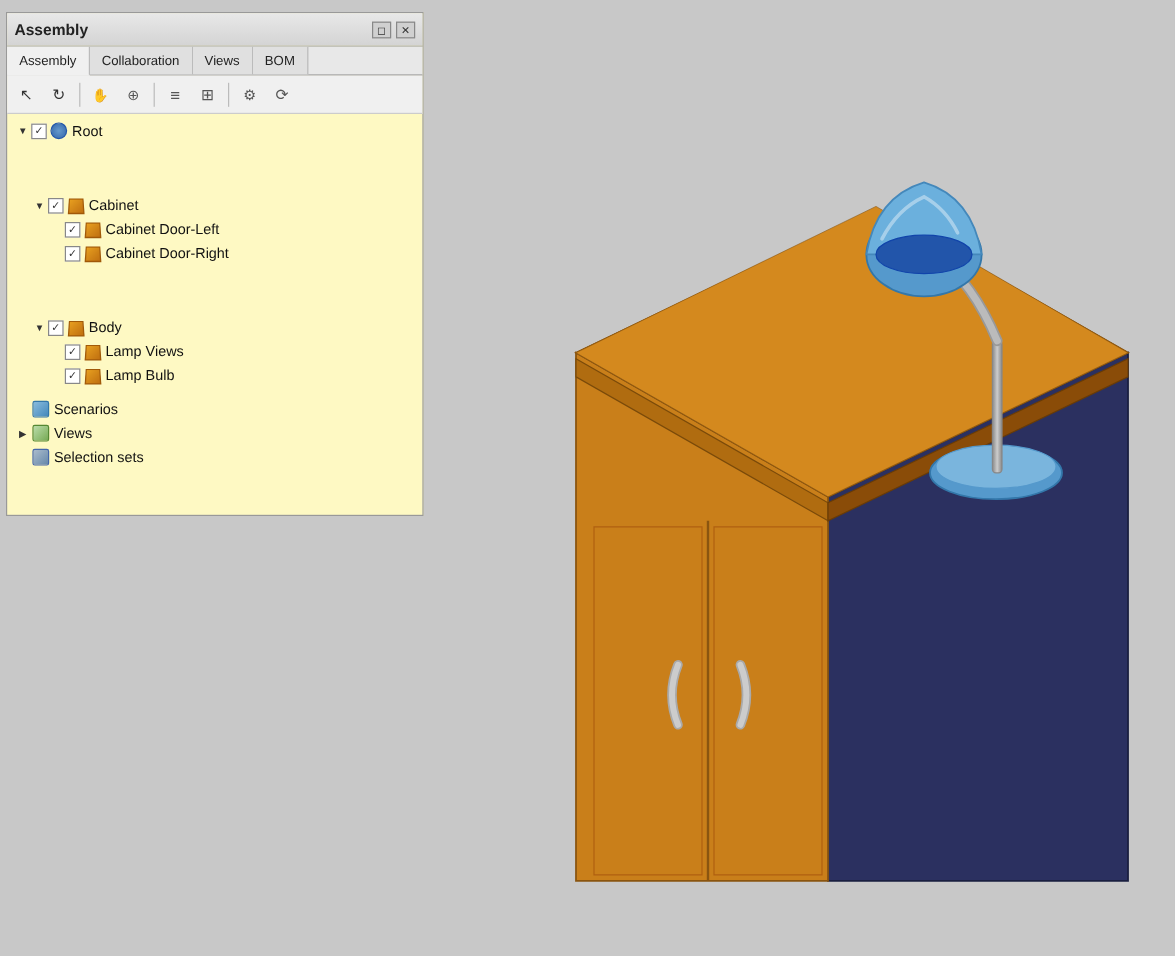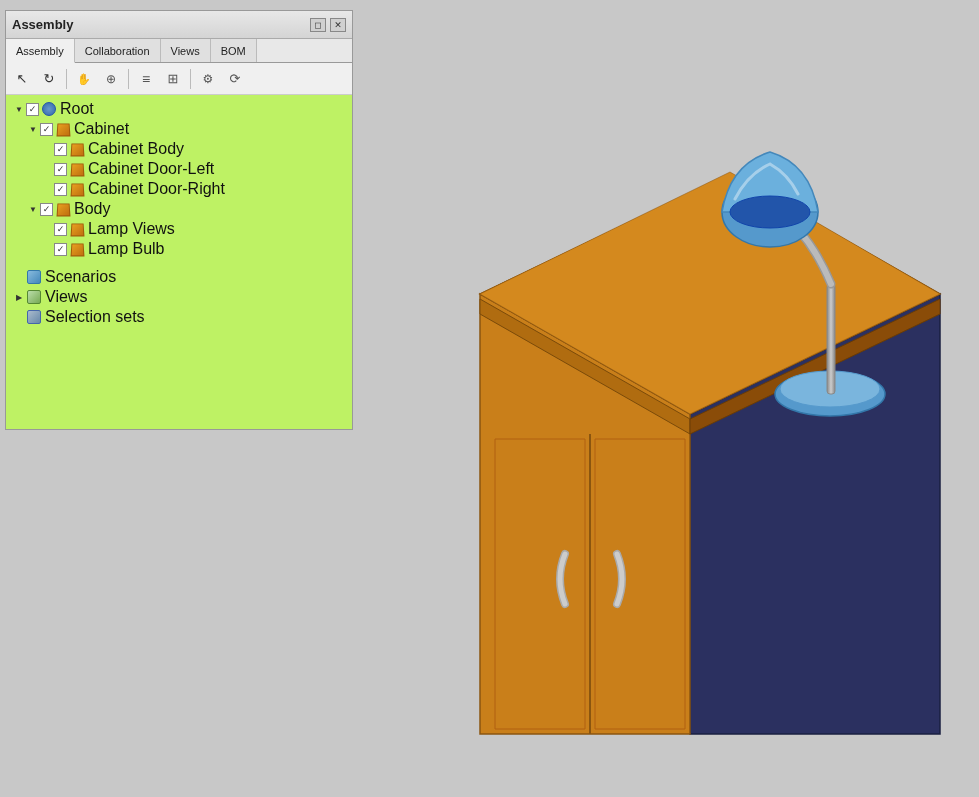--- a/index.html
+++ b/index.html
@@ -12,21 +12,21 @@
       overflow: hidden;
       display: flex;
       align-items: flex-start;
       justify-content: flex-start;
     }
 
     
     .panel {
       width: 348px;
       min-height: 420px;
-      background: #bef264;
+      background: #fef9c3;
       border: 1px solid #999;
       display: flex;
       flex-direction: column;
       position: absolute;
       top: 10px;
       left: 5px;
     }
 
     .panel-titlebar {
       background: linear-gradient(to bottom, #e8e8e8, #d4d4d4);
@@ -221,27 +221,27 @@
 
     .icon-hotspots {
       width: 14px;
       height: 14px;
       background: radial-gradient(circle, #3388dd, #1155aa);
       border: 1px solid #0044aa;
       border-radius: 50%;
     }
 
     .item-label {
-      font-size: 16px;
+      font-size: 12px;
       color: #111;
     }
 
     
     .indent-0 { padding-left: 4px; }
-    .indent-1 { padding-left: 18px; }
+    .indent-1 { padding-left: 18px; margin-top: 42px; }
     .indent-2 { padding-left: 32px; }
 
     
     .main-view {
       position: absolute;
       left: 360px;
       top: 0;
       width: 619px;
       height: 797px;
       background: #c8c8c8;
@@ -339,28 +339,20 @@
 
     <div class="tree-item indent-1">
       <span class="expand-arrow expanded"></span>
       <span class="checkbox checked"></span>
       <span class="node-icon">
           <span class="icon-component"></span>
         </span>
       <span class="item-label">Cabinet</span>
     </div>
 
-    <div class="tree-item indent-2">
-      <span class="expand-arrow empty"></span>
-      <span class="checkbox checked"></span>
-      <span class="node-icon">
-          <span class="icon-component"></span>
-        </span>
-      <span class="item-label">Cabinet Body</span>
-    </div>
 
     <div class="tree-item indent-2">
       <span class="expand-arrow empty"></span>
       <span class="checkbox checked"></span>
       <span class="node-icon">
           <span class="icon-component"></span>
         </span>
       <span class="item-label">Cabinet Door-Left</span>
     </div>
 

